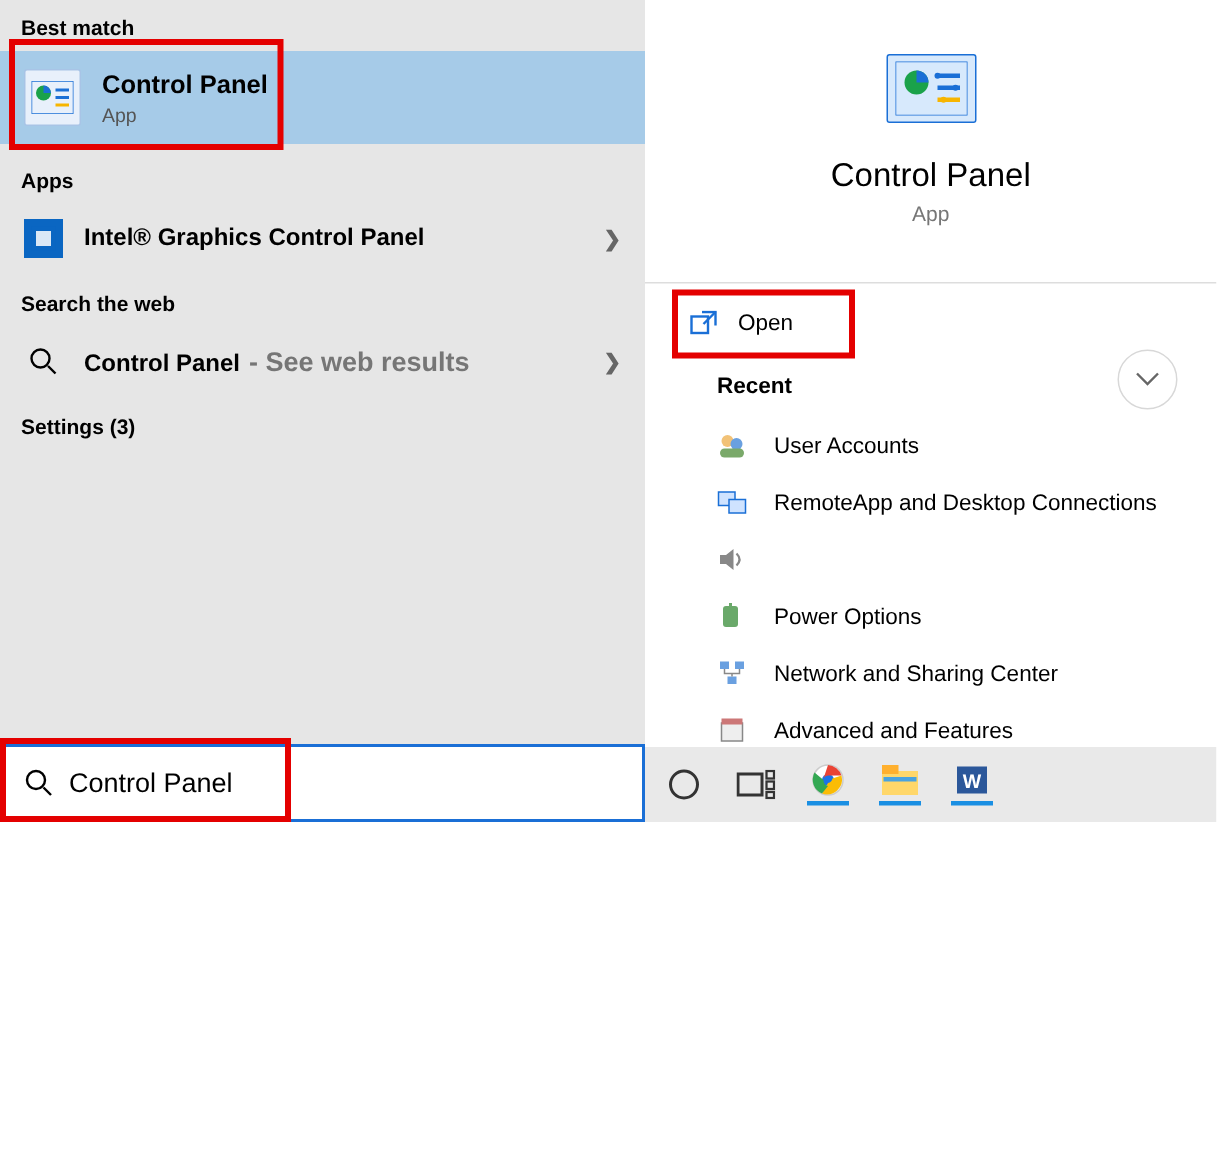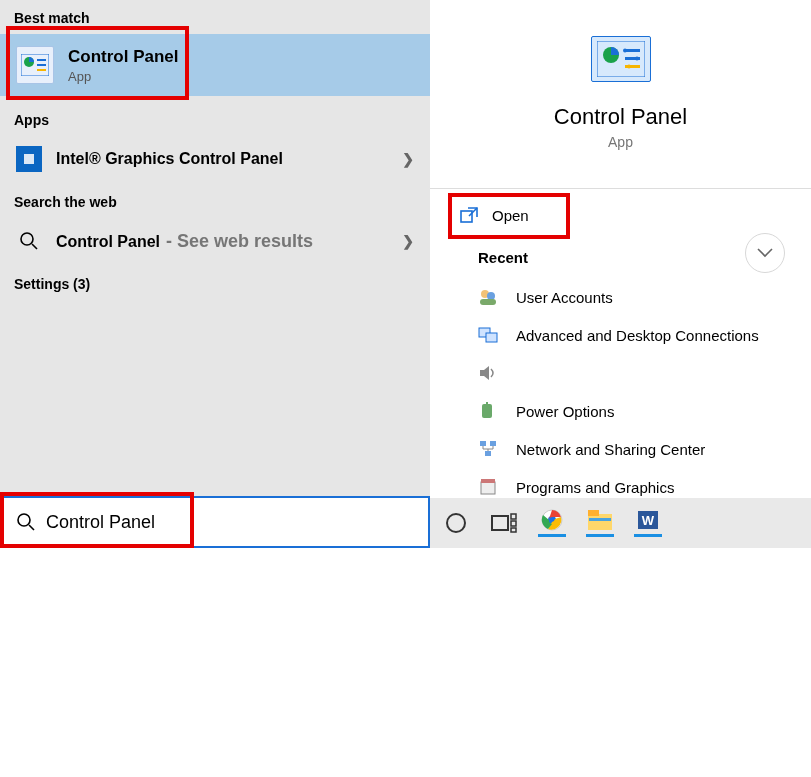--- a/index.html
+++ b/index.html
@@ -216,21 +216,21 @@
           </span>
         <span>User Accounts</span>
       </div>
       <div class="recent-item">
         <span class="ric">
             <svg width="20" height="20" viewBox="0 0 20 20">
               <rect x="1" y="3" width="11" height="9" fill="#cfe3ff" stroke="#1a6fd6"></rect>
               <rect x="8" y="8" width="11" height="9" fill="#cfe3ff" stroke="#1a6fd6"></rect>
             </svg>
           </span>
-        <span>Advanced and Desktop Connections</span>
+        <span>RemoteApp and Desktop Connections</span>
       </div>
       <div class="recent-item">
         <span class="ric">
             <svg width="20" height="20" viewBox="0 0 20 20">
               <polygon points="2,7 6,7 11,3 11,17 6,13 2,13" fill="#888"></polygon>
               <path d="M13 6 Q17 10 13 14" fill="none" stroke="#888" stroke-width="1.5"></path>
             </svg>
           </span>
       </div>
       <div class="recent-item">
@@ -253,21 +253,21 @@
           </span>
         <span>Network and Sharing Center</span>
       </div>
       <div class="recent-item">
         <span class="ric">
             <svg width="20" height="20" viewBox="0 0 20 20">
               <rect x="3" y="5" width="14" height="12" fill="#eee" stroke="#888"></rect>
               <rect x="3" y="2" width="14" height="4" fill="#c77"></rect>
             </svg>
           </span>
-        <span>Programs and Graphics</span>
+        <span>Advanced and Features</span>
       </div>
     </div>
 
     <div class="taskbar">
       <div class="tb-icon">
         <svg width="24" height="24" viewBox="0 0 24 24">
             <circle cx="12" cy="12" r="9" fill="none" stroke="#333" stroke-width="2"></circle>
           </svg>
       </div>
       <div class="tb-icon">

